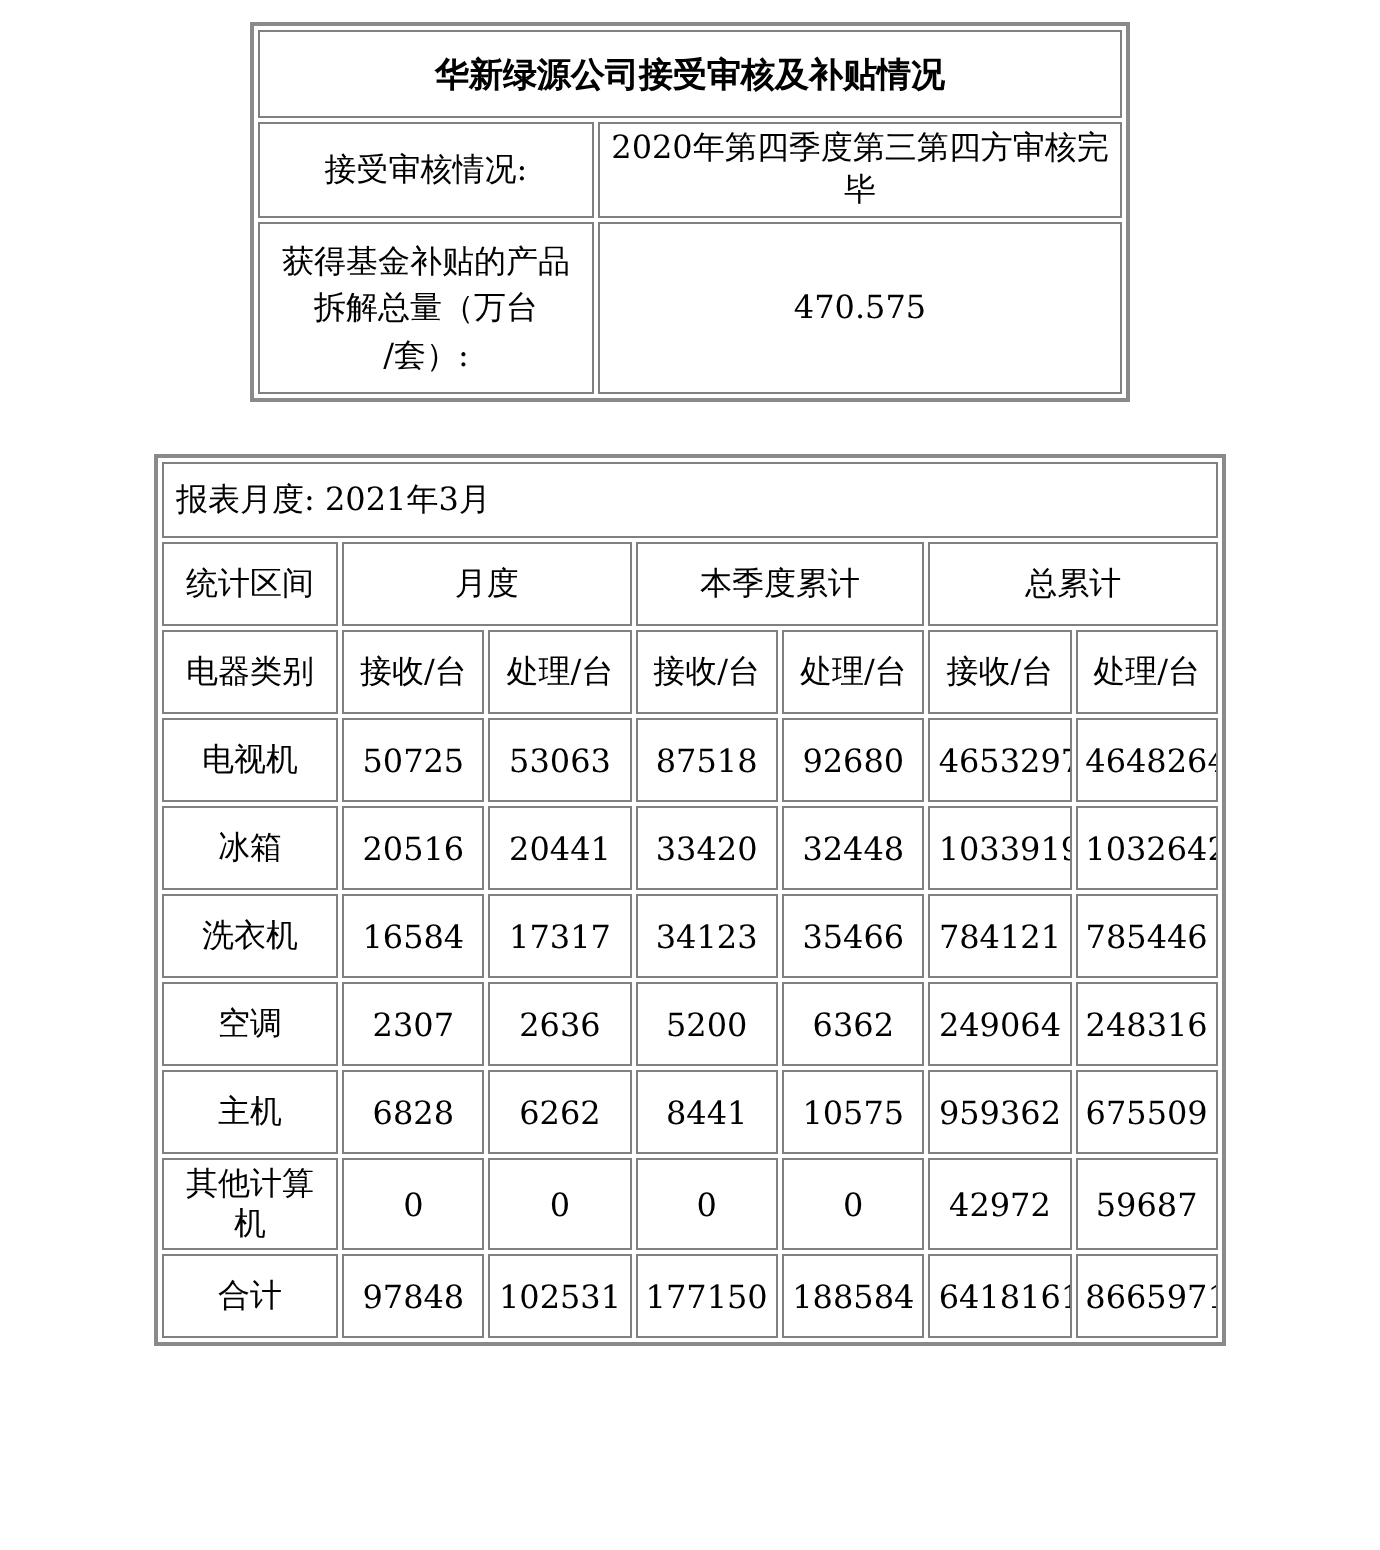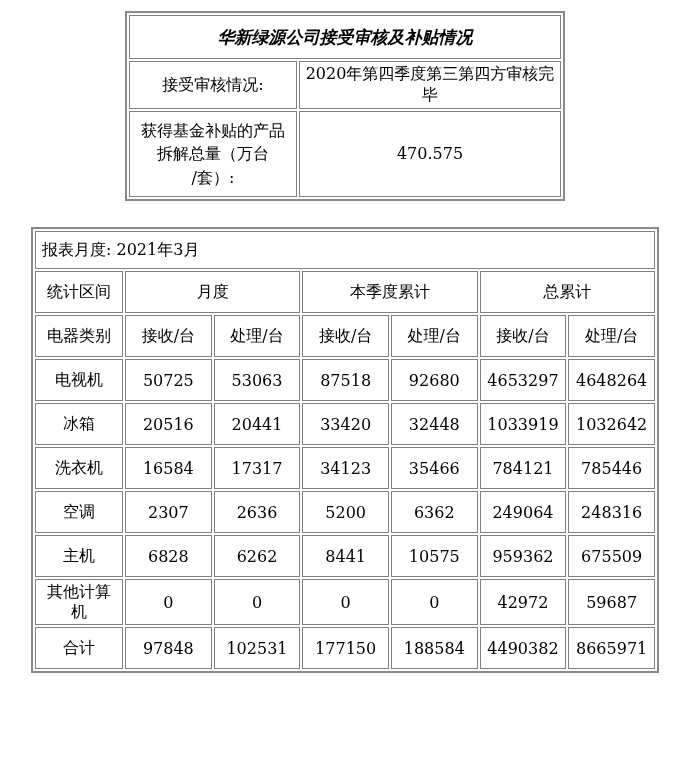--- a/index.html
+++ b/index.html
@@ -33,32 +33,31 @@
     width: 440px;
     margin: 11px auto 0 auto;
     border: 2px solid #8a8a8a;
     table-layout: fixed;
   }
   .summary-table .label-col { width: 168px; }
   .summary-table .title-cell {
     height: 38px;
     font-weight: bold;
     font-size: 17px;
-    font-style: italic;
   }
   .summary-table .row-cell { height: 40px; }
   .summary-table .tall-cell {
     height: 80px;
     white-space: pre-line;
     line-height: 1.45;
     margin-top: 22px;
   }
   
   .report-table {
-    width: 628px;
+    width: 536px;
     margin: 26px auto 0 auto;
     border: 2px solid #8a8a8a;
     table-layout: fixed;
   }
   .report-table .cat-col { width: 88px; }
   .report-table td { height: 36px; }
   .report-table .month-cell {
     height: 32px;
     text-align: left;
     padding-left: 6px;
@@ -177,17 +176,17 @@
         <td>0</td>
         <td>42972</td>
         <td>59687</td>
       </tr>
       <tr>
         <td class="category-cell">合计</td>
         <td>97848</td>
         <td>102531</td>
         <td>177150</td>
         <td>188584</td>
-        <td>4490382</td>
+        <td>6418161</td>
         <td>8665971</td>
       </tr>
     </tbody>
 </table>
 
 </body></html>

